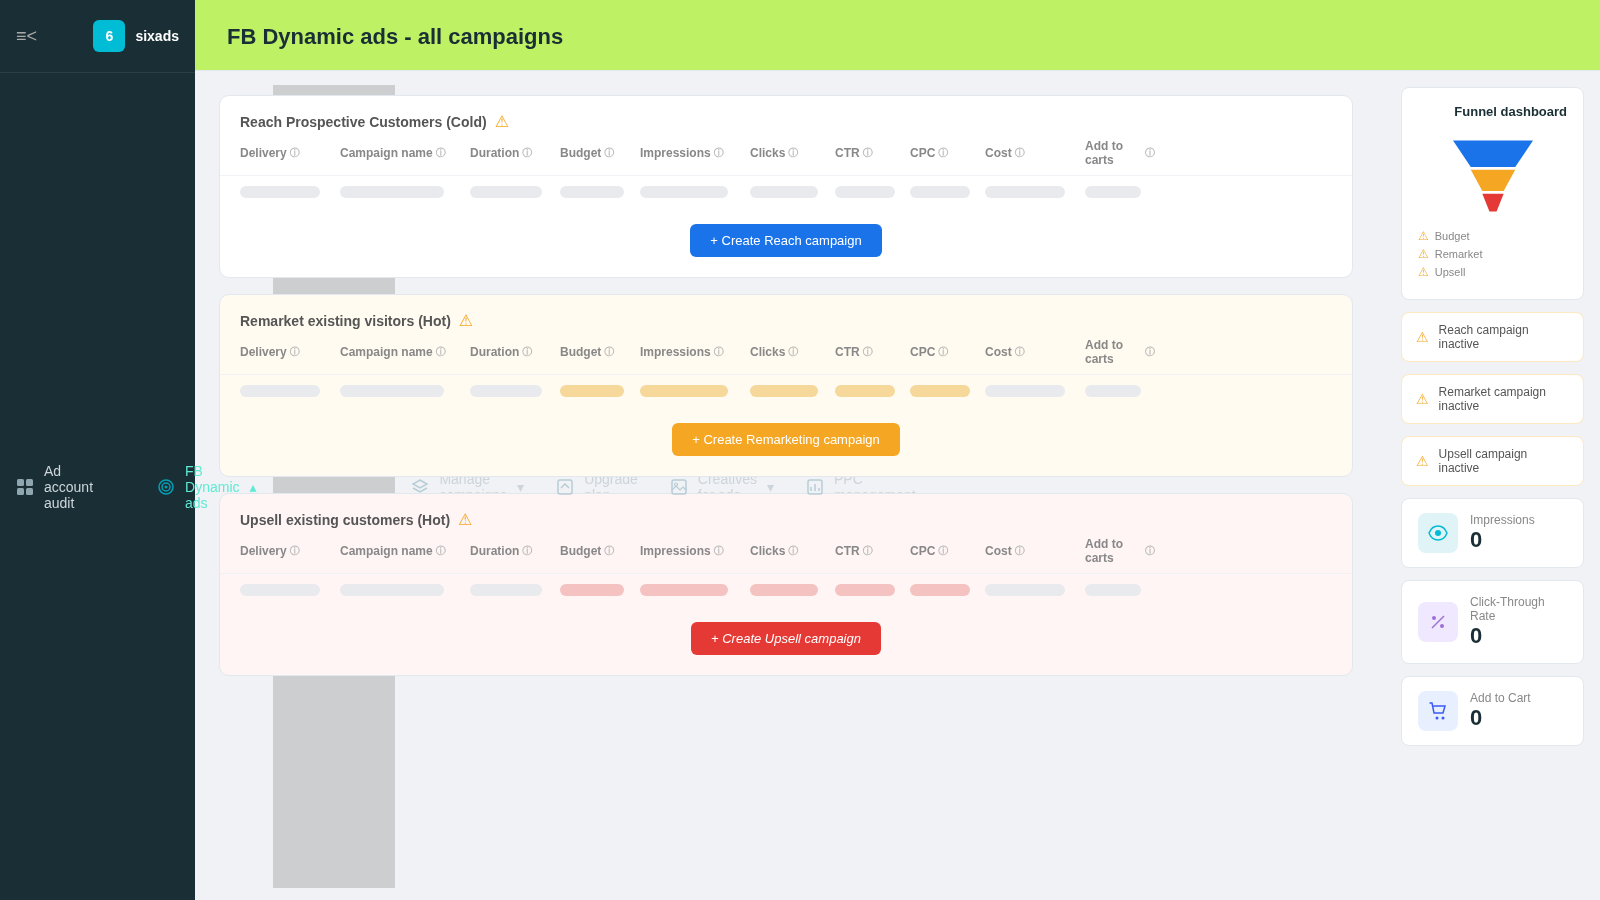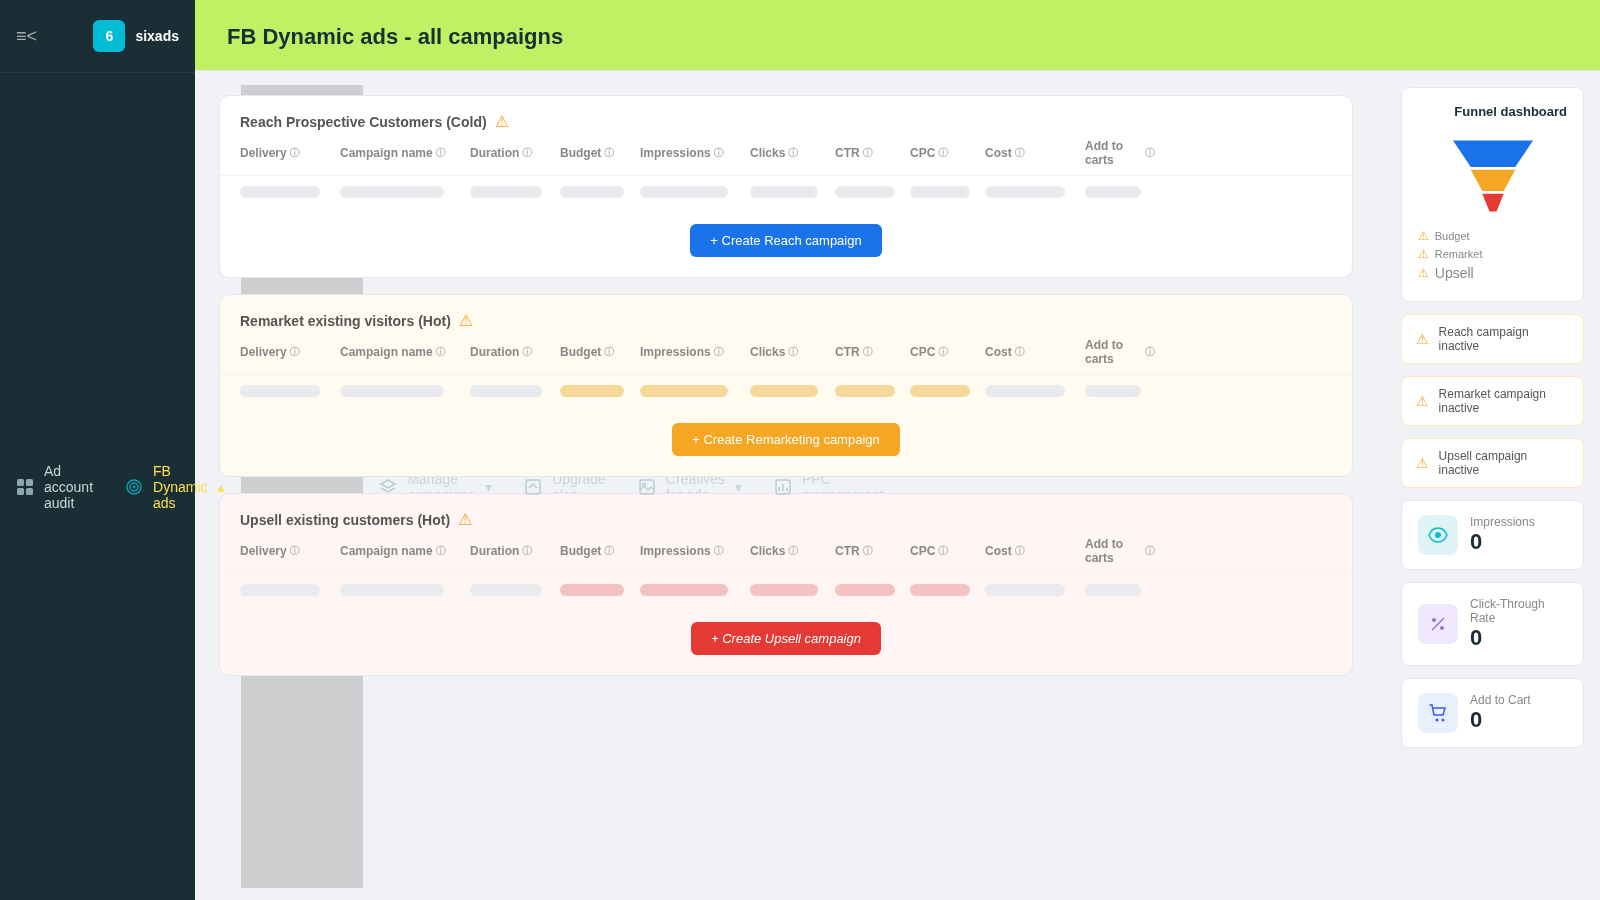--- a/index.html
+++ b/index.html
@@ -37,21 +37,21 @@
     .sidebar-nav { display: flex; flex-direction: row; padding: 12px 0; flex: 1; }
     .nav-item {
       display: flex; align-items: center; gap: 10px;
       padding: 12px 16px;
       cursor: pointer;
       color: #cdd5db;
       font-size: 14px;
       font-weight: 500;
       transition: background 0.15s;
     }
-    .nav-item.active { color: #fde047; }
+    .nav-item.active { color: #5eead4; margin-left: 32px; }
     .nav-item .nav-icon { width: 18px; height: 18px; opacity: 0.8; flex-shrink: 0; }
     .nav-item .chevron { margin-left: auto; font-size: 14px; }
 
     .sub-nav { background: rgba(0,0,0,0.15); }
     .sub-nav-item {
       padding: 8px 16px 8px 44px;
       font-size: 13px;
       color: #aac4cf;
       cursor: pointer;
     }
@@ -468,21 +468,21 @@
           <div class="funnel-label-row">
             <span class="warning-icon" style="font-size:12px;">⚠</span>
             <span style="font-size:11px;color:#888;">Budget</span>
           </div>
           <div class="funnel-label-row">
             <span class="warning-icon" style="font-size:12px;">⚠</span>
             <span style="font-size:11px;color:#888;">Remarket</span>
           </div>
           <div class="funnel-label-row">
             <span class="warning-icon" style="font-size:12px;">⚠</span>
-            <span style="font-size:14px;color:#888;">Upsell</span>
+            <span style="font-size:11px;color:#888;">Upsell</span>
           </div>
         </div>
       </div>
 
       <div class="alert-card">
         <span class="alert-warning">⚠</span>
         <span class="alert-text">Reach campaign inactive</span>
       </div>
       <div class="alert-card">
         <span class="alert-warning">⚠</span>

